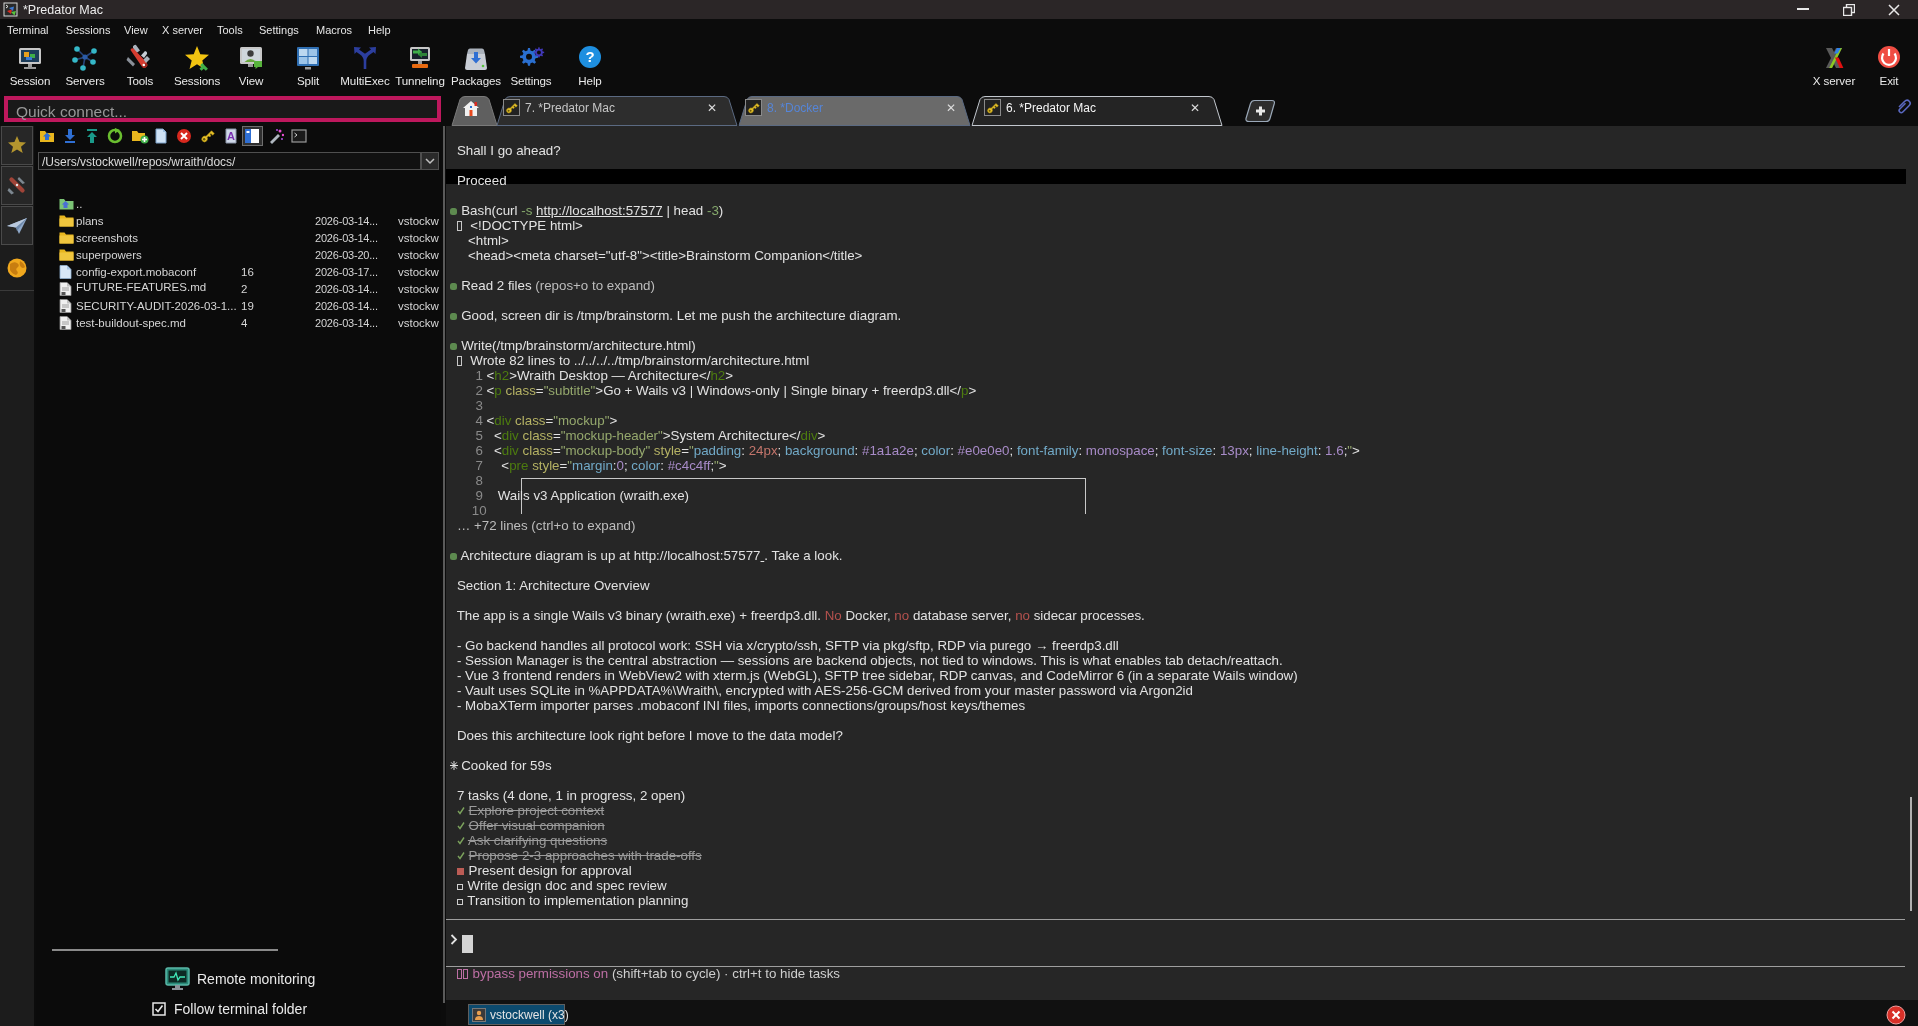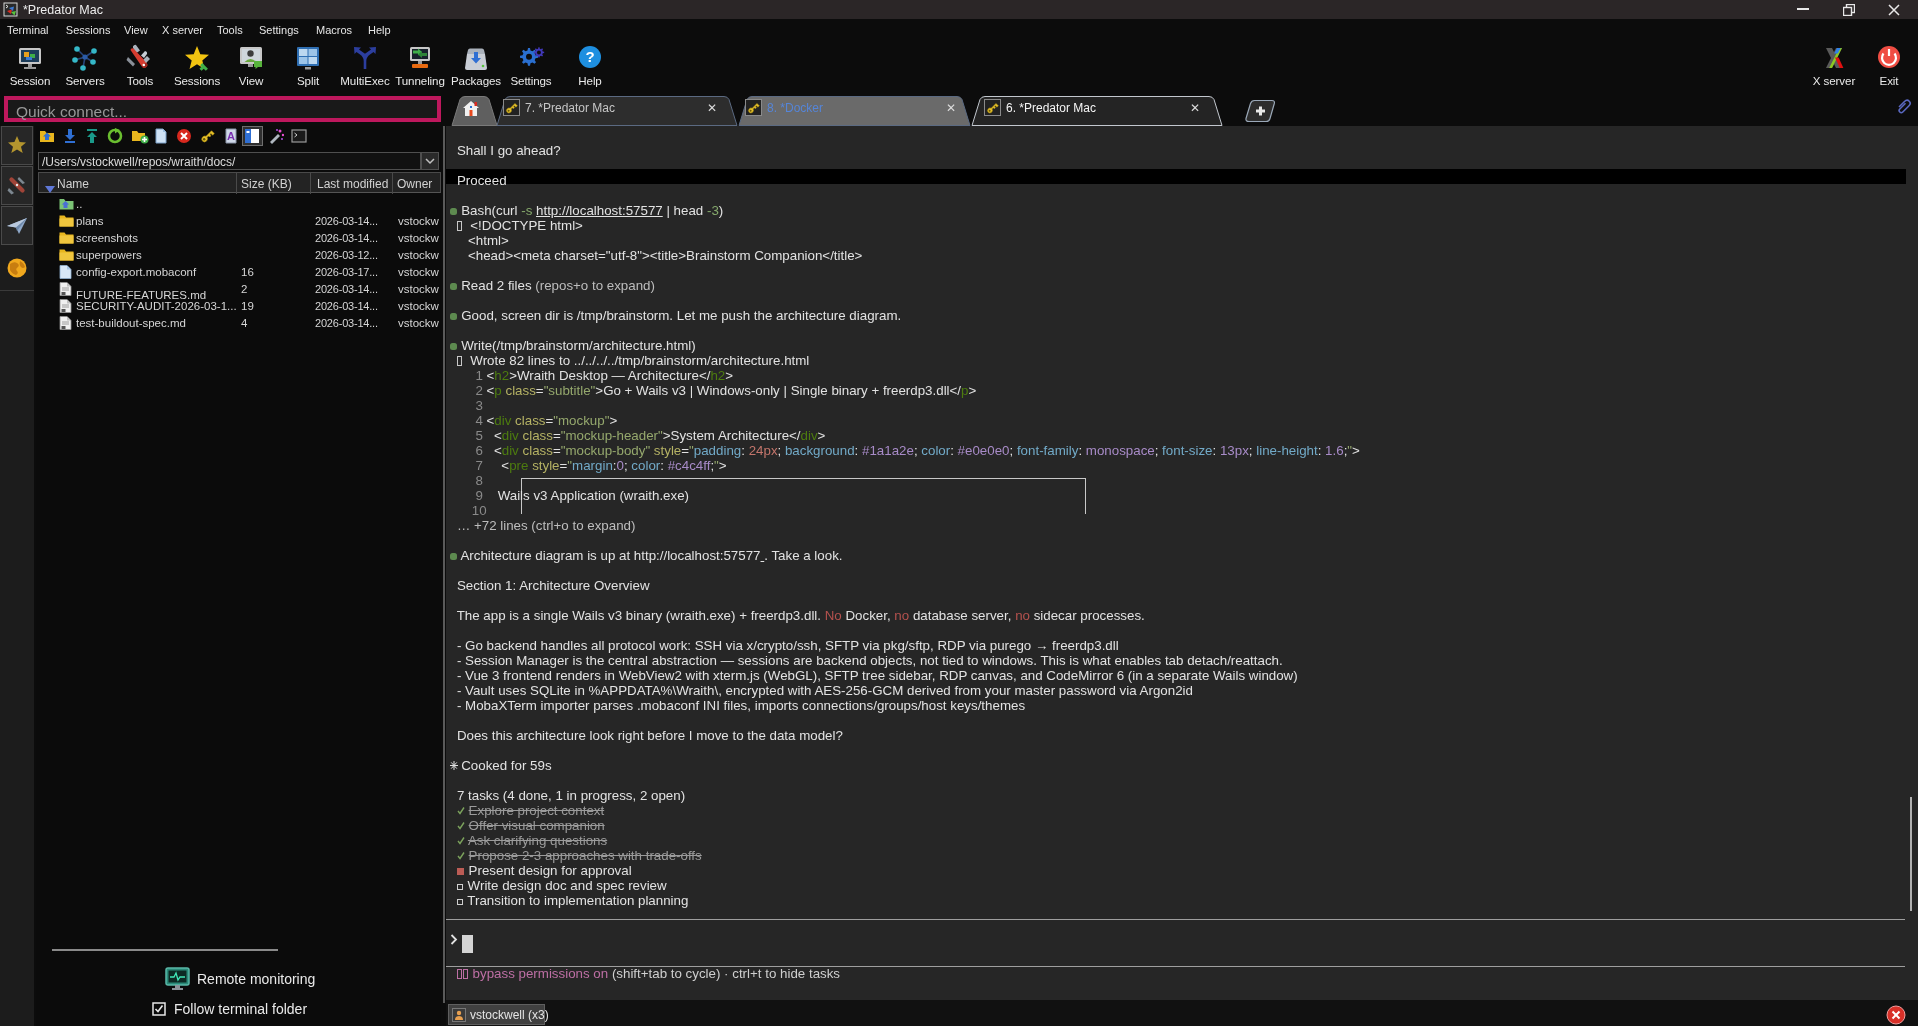--- a/index.html
+++ b/index.html
@@ -57,21 +57,21 @@
 .ck{display:inline-block;vertical-align:-1px}
 #wbox{position:absolute;left:521px;top:477.5px;width:565px;height:36px;
  border-top:1px solid #c8c8c8;border-left:1px solid #c8c8c8;border-right:1px solid #c8c8c8}
 .rule{position:absolute;left:446px;width:1459px;height:1px;background:#9e9e9e}
 #prompt{position:absolute;left:449.5px;top:933px;font-family:"Liberation Mono",monospace;font-size:13.33px;color:#e2e2e2}
 #cursor{position:absolute;left:462px;top:935px;width:11px;height:18px;background:#d4d4d4}
 #hint{position:absolute;left:449.5px;top:965.5px;font-family:Liberation Sans, sans-serif;font-size:13.33px;line-height:15px;white-space:pre}
 #vthumb{position:absolute;left:1910px;top:797px;width:2px;height:114px;background:#b0b0b0}
 #hthumb{position:absolute;left:52px;top:949px;width:226px;height:2px;background:#8a8a8a}
 #botstrip{position:absolute;left:446px;top:1000px;width:1472px;height:26px;background:#111}
-#utab{position:absolute;left:448px;top:1004px;width:97px;height:21px;background:#404040;border:1px solid #5f5f5f}
+#utab{position:absolute;left:468px;top:1004px;width:97px;height:21px;background:#0c4a6e;border:1px solid #5f5f5f}
 #utab span{position:absolute;left:21px;top:3px;font-size:12px;color:#e4e4e4;white-space:nowrap}
 #rm{position:absolute;left:197px;top:971px;font-size:14px;color:#eaeaea}
 #ft{position:absolute;left:174px;top:1001px;font-size:14px;color:#eaeaea}
 </style></head><body>
 <div id="titlebar"></div>
 <div class="abs" style="left:3px;top:2px"><svg width="15" height="15" viewBox="0 0 15 15">
       <rect x="0.5" y="0.5" width="14" height="14" fill="#d8d8d8"></rect>
       <rect x="1.5" y="1.5" width="12" height="12" fill="#2a2a2a"></rect>
       <path d="M3 3 L5 4.5 L3 6" stroke="#e8e8e8" stroke-width="1" fill="none"></path>
       <path d="M6 6 L11 4.5 L10 9 Z" fill="#3a7bd5"></path>
@@ -370,32 +370,20 @@
         <rect x="1" y="1" width="14" height="14" fill="#fff"></rect>
         <rect x="1" y="1" width="6" height="14" fill="#2f6fd3"></rect>
         <rect x="2.5" y="3" width="3" height="2" fill="#fff"></rect>
       </svg></div>
 <div id="pathbar">
       <span>/Users/vstockwell/repos/wraith/docs/</span>
     </div>
 <div id="pathdd"><svg width="16" height="16" viewBox="0 0 16 16">
         <path d="M4 6 L8 10 L12 6" stroke="#c0c0c0" stroke-width="1.5" fill="none"></path>
       </svg></div>
-<div id="fhead">
-<div class="hsep" style="left:197px"></div>
-      <div class="hsep" style="left:271px"></div>
-      <div class="hsep" style="left:353px"></div>
-<div class="abs" style="left:6px;top:6px"><svg width="10" height="7" viewBox="0 0 10 7">
-          <path d="M0 0 L10 0 L5 7 Z" fill="#5f78d8"></path>
-        </svg></div>
-<span class="htxt" style="left:18px">Name</span>
-      <span class="htxt" style="left:202px">Size (KB)</span>
-<span class="htxt" style="left:278px">Last modified</span>
-      <span class="htxt" style="left:358px">Owner</span>
-</div>
 <div class="frow" style="left:0;top:70px;width:405px;height:17px">
 <span class="abs" style="left:23px;top:1px">
         <svg width="15" height="13" viewBox="0 0 15 13">
           <path d="M0.5 2 L5 2 L6.5 4 L14.5 4 L14.5 12.5 L0.5 12.5 Z" fill="#7cc576"></path>
           <path d="M4.5 11 L4.5 7.5 L2.8 7.5 L6.5 4 L10.2 7.5 L8.5 7.5 L8.5 11 Z" fill="#4a6fd3"></path>
         </svg>
       </span>
 <span class="abs" style="left:40px;top:2px">..</span>
 </div>
 <div class="frow" style="left:0;top:87px;width:405px;height:17px">
@@ -421,21 +409,21 @@
 <span class="abs" style="left:362px;top:2px">vstockw</span>
 </div>
 <div class="frow" style="left:0;top:121px;width:405px;height:17px">
 <span class="abs" style="left:23px;top:1px">
         <svg width="15" height="13" viewBox="0 0 15 13">
           <path d="M0.5 1.5 L5.5 1.5 L7 3.5 L14.5 3.5 L14.5 12.5 L0.5 12.5 Z" fill="#e8b61e"></path>
           <path d="M0.5 4.5 L14.5 4.5 L14.5 12.5 L0.5 12.5 Z" fill="#f0c63e"></path>
         </svg>
       </span>
 <span class="abs" style="left:40px;top:2px">superpowers</span>
-<span class="abs" style="left:279px;top:2px;font-size:11px;letter-spacing:-0.2px">2026-03-12...</span>
+<span class="abs" style="left:279px;top:2px;font-size:11px;letter-spacing:-0.2px">2026-03-20...</span>
 <span class="abs" style="left:362px;top:2px">vstockw</span>
 </div>
 <div class="frow" style="left:0;top:138px;width:405px;height:17px">
 <span class="abs" style="left:23px;top:1px">
         <svg width="13" height="14" viewBox="0 0 13 14">
           <path d="M1 0.5 L8 0.5 L12 4.5 L12 13.5 L1 13.5 Z" fill="#d8e8f8" stroke="#90b0d0" stroke-width=".8"></path>
           <path d="M8 0.5 L8 4.5 L12 4.5 Z" fill="#a8c8e8"></path>
         </svg>
       </span>
 <span class="abs" style="left:40px;top:2px">config-export.mobaconf</span>
@@ -448,21 +436,21 @@
         <svg width="13" height="14" viewBox="0 0 13 14">
           <path d="M1 0.5 L8 0.5 L12 4.5 L12 13.5 L1 13.5 Z" fill="#f0f0f0" stroke="#909090" stroke-width=".8"></path>
           <path d="M8 0.5 L8 4.5 L12 4.5 Z" fill="#c0c0c0"></path>
           <g stroke="#888" stroke-width=".8">
             <line x1="3" y1="6" x2="10" y2="6"></line>
             <line x1="3" y1="8" x2="10" y2="8"></line>
           </g>
           <rect x="2.5" y="10" width="4" height="3" fill="#555"></rect>
         </svg>
       </span>
-<span class="abs" style="left:40px;top:8px">FUTURE-FEATURES.md</span>
+<span class="abs" style="left:40px;top:0">FUTURE-FEATURES.md</span>
 <span class="abs" style="left:205px;top:2px">2</span>
 <span class="abs" style="left:279px;top:2px;font-size:11px;letter-spacing:-0.2px">2026-03-14...</span>
 <span class="abs" style="left:362px;top:2px">vstockw</span>
 </div>
 <div class="frow" style="left:0;top:172px;width:405px;height:17px">
 <span class="abs" style="left:23px;top:1px">
         <svg width="13" height="14" viewBox="0 0 13 14">
           <path d="M1 0.5 L8 0.5 L12 4.5 L12 13.5 L1 13.5 Z" fill="#f0f0f0" stroke="#909090" stroke-width=".8"></path>
           <path d="M8 0.5 L8 4.5 L12 4.5 Z" fill="#c0c0c0"></path>
           <g stroke="#888" stroke-width=".8">

